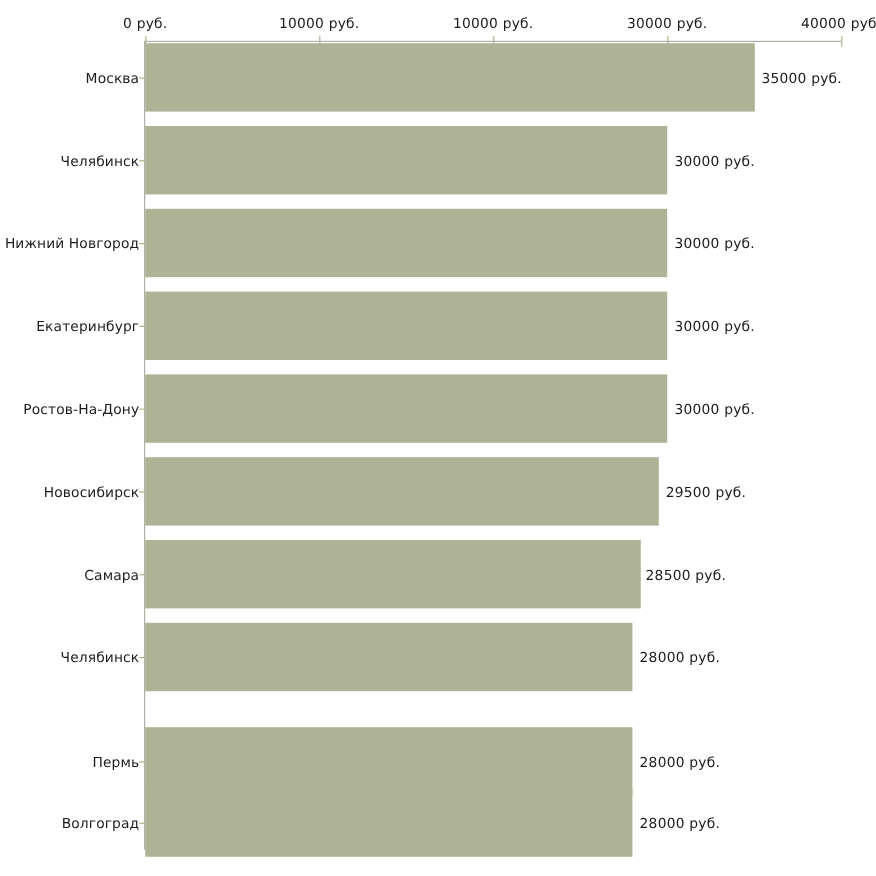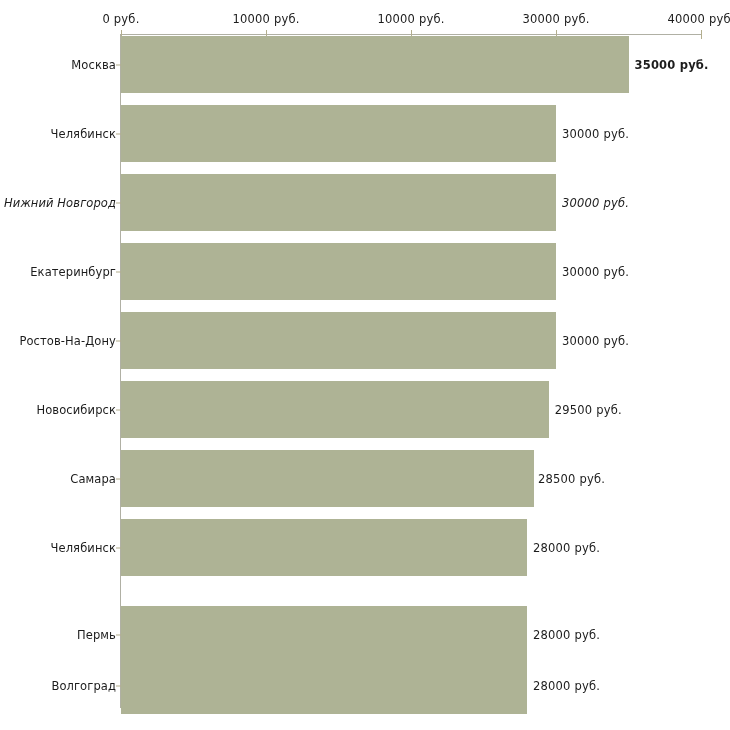--- a/index.html
+++ b/index.html
@@ -130,29 +130,29 @@
         <div class="axis-tick" style="left: 556px;"></div>
         <div class="axis-tick-label" style="left: 556px;">30000 руб.</div>
         <div class="axis-tick" style="left: 701px;"></div>
         <div class="axis-tick-label" style="left: 701px;">40000 руб.</div>
       </div>
     <div id="rows">
         <div class="bar-row" style="top: 36px;">
           <div class="cat-label">Москва</div>
           <div class="cat-tick"></div>
           <div class="bar" style="width: 507.5px; background: rgb(174, 179, 149);"></div>
-          <div class="bar-value" style="left: 634.5px; font-weight: bold;">35000 руб.</div>
+          <div class="bar-value" style="left: 634.5px;">35000 руб.</div>
         </div>
         <div class="bar-row" style="top: 105px;">
           <div class="cat-label">Челябинск</div>
           <div class="cat-tick"></div>
           <div class="bar" style="width: 435px; background: rgb(174, 179, 149);"></div>
           <div class="bar-value" style="left: 562px;">30000 руб.</div>
         </div>
-        <div class="bar-row" style="top: 174px; font-style: italic;">
+        <div class="bar-row" style="top: 174px;">
           <div class="cat-label">Нижний Новгород</div>
           <div class="cat-tick"></div>
           <div class="bar" style="width: 435px; background: rgb(174, 179, 149);"></div>
           <div class="bar-value" style="left: 562px;">30000 руб.</div>
         </div>
         <div class="bar-row" style="top: 243px;">
           <div class="cat-label">Екатеринбург</div>
           <div class="cat-tick"></div>
           <div class="bar" style="width: 435px; background: rgb(174, 179, 149);"></div>
           <div class="bar-value" style="left: 562px;">30000 руб.</div>

